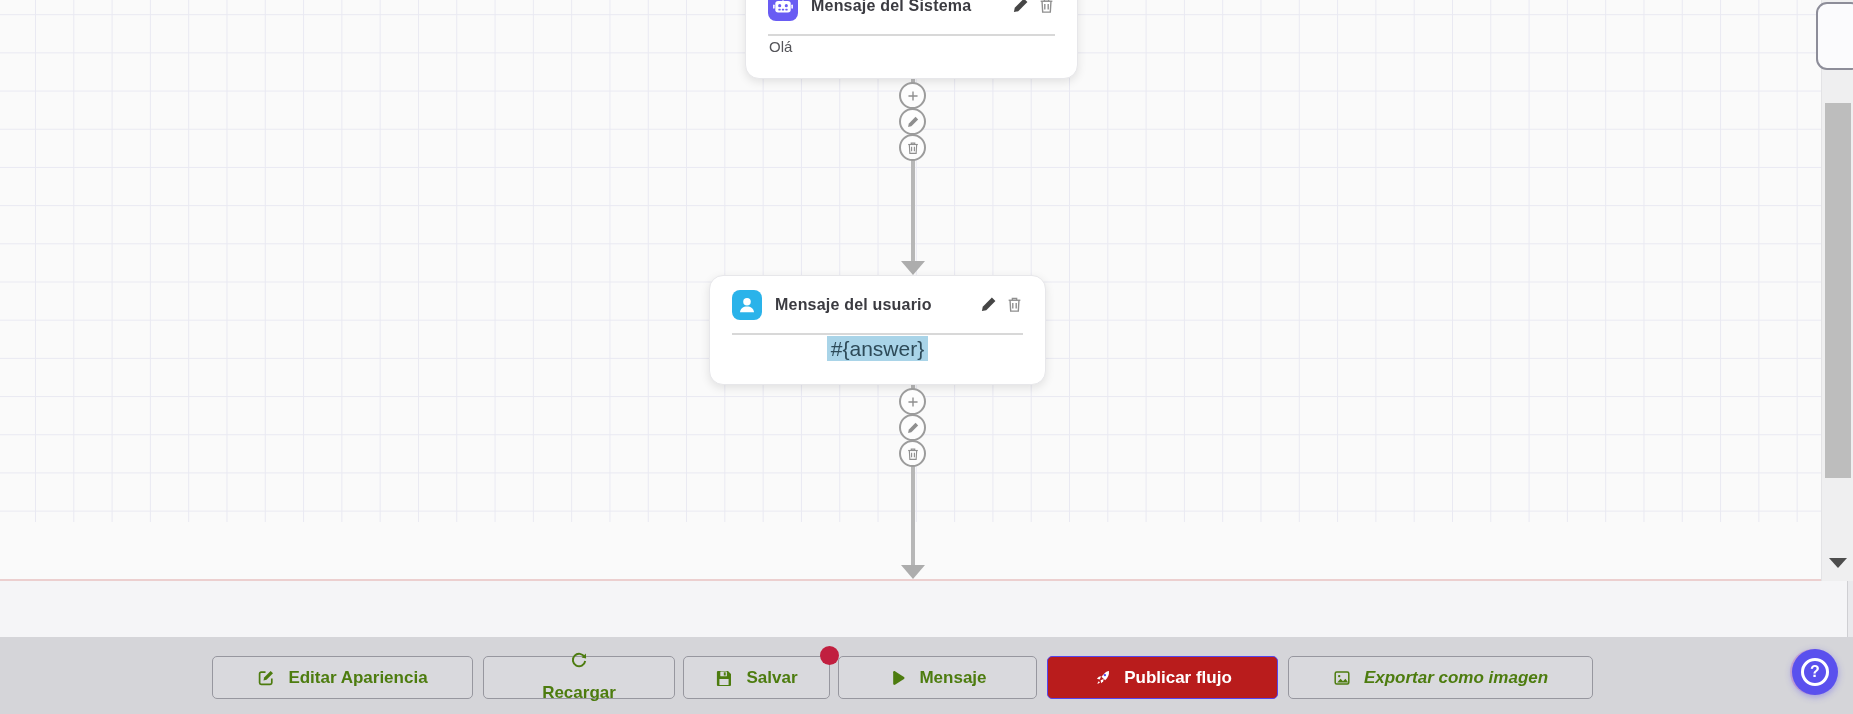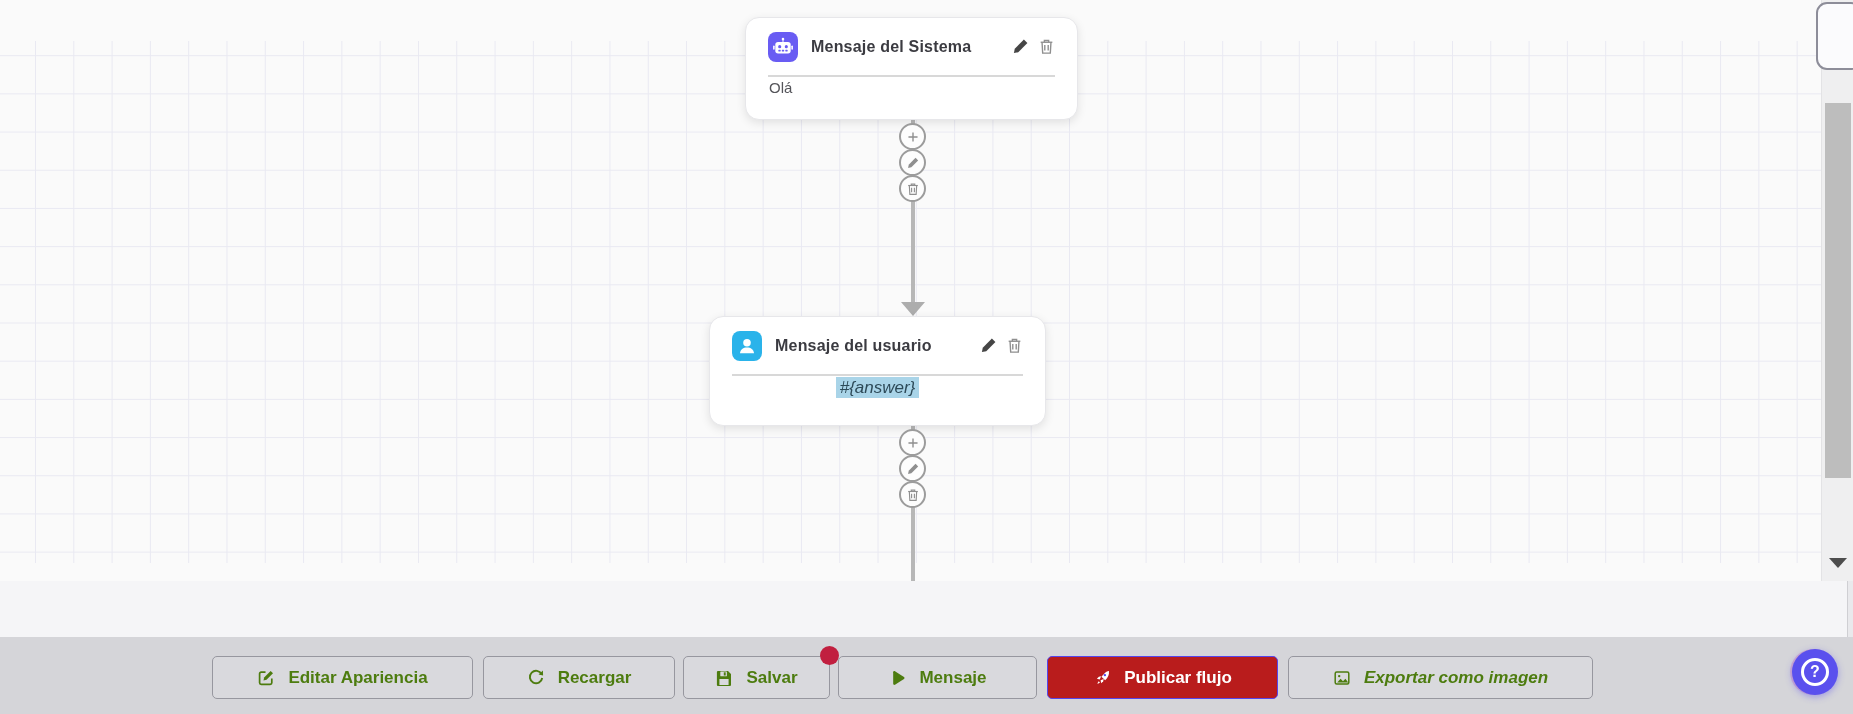--- a/index.html
+++ b/index.html
@@ -8,21 +8,20 @@
 
   
   .canvas {
     position:absolute; left:0; top:0; width:1853px; height:522px;
     background-color:#fafafa;
     background-image:
       linear-gradient(to right, #e9e9f2 1px, transparent 1px),
       linear-gradient(to bottom, #e9e9f2 1px, transparent 1px);
     background-size:38.3px 38.2px;
     background-position:-3.3px -24px;
-    margin-top:41px;
   }
   .canvas-boundary { position:absolute; left:0; top:579px; width:1853px; height:2px; background:#eccfcf; }
 
   
   .connector-line { position:absolute; width:4px; background:#b7b7b7; }
   .connector-arrow { position:absolute; width:0; height:0;
     border-left:12px solid transparent; border-right:12px solid transparent; border-top:14px solid #adadad; }
 
   
   .node-card { position:absolute; background:#ffffff; border:1px solid #e7e7ea; border-radius:14px;
@@ -32,21 +31,21 @@
   .node-icon svg { width:22px; height:22px; }
   .node-title { flex:1; margin-left:13px; font-size:16px; font-weight:bold; color:#3b3b41; letter-spacing:.2px; }
   .node-actions { display:flex; align-items:center; gap:9px; }
   .icon-btn { display:inline-flex; cursor:pointer; }
   .icon-btn svg { width:17px; height:17px; }
   .pencil-dark { color:#454545; }
   .trash-gray { color:#8f8f8f; }
   .node-divider { height:0; border-top:2px solid #d8d8d8; margin:0 22px; }
   .node-body { padding:2px 23px; font-size:15px; color:#55555a; }
   .node-body.centered { text-align:center; }
-  .var-highlight { background:#a9d4e8; color:#2d4a58; font-style:italic; padding:1px 4px; font-size:17px; }
+  .var-highlight { background:#a9d4e8; color:#2d4a58; padding:1px 4px; font-size:21px; }
 
   
   .circle-btn { position:absolute; width:27px; height:27px; border-radius:50%;
     background:#fdfdfd; border:2.5px solid #9c9c9c; display:flex; align-items:center; justify-content:center;
     color:#8f8f8f; cursor:pointer; }
   .circle-btn svg { width:14px; height:14px; }
 
   
   .scroll-track { position:absolute; left:1821px; top:0; width:32px; height:581px; background:#efeff0; border-left:1px solid #e3e3e5; }
   .scroll-thumb { position:absolute; left:3px; top:103px; width:26px; height:375px; background:#bdbdbd; }
@@ -209,21 +208,21 @@
   <div class="toolbar">
 
     <button class="tb-btn" style="left:212px; width:261px;">
       <svg viewBox="0 0 18 18" fill="none" stroke="currentColor" stroke-width="1.7">
         <path d="M8.5 3.2H4.2A1.6 1.6 0 0 0 2.6 4.8v9a1.6 1.6 0 0 0 1.6 1.6h9a1.6 1.6 0 0 0 1.6-1.6V9.5"></path>
         <path d="M13.6 1.9l2.4 2.4-6.5 6.5-3 .6.6-3z" fill="currentColor" stroke="none"></path>
       </svg>
       <span>Editar Apariencia</span>
     </button>
 
-    <button class="tb-btn" style="left:483px; width:192px;">
+    <button class="tb-btn" style="left:483px; width:192px;flex-direction:column;">
       <svg viewBox="0 0 18 18" fill="none" stroke="currentColor" stroke-width="1.9">
         <path d="M14.6 5.2A6.2 6.2 0 1 0 15.2 9"></path>
         <polygon points="15.9,1.6 16.1,6.4 11.6,5.4" fill="currentColor" stroke="none"></polygon>
       </svg>
       <span>Recargar</span>
     </button>
 
     <button class="tb-btn" style="left:683px; width:147px;">
       <svg viewBox="0 0 18 18">
         <path d="M3 2h10l3 3v10.9a1.1 1.1 0 0 1-1.1 1.1H3a1.1 1.1 0 0 1-1.1-1.1V3.1A1.1 1.1 0 0 1 3 2z" fill="currentColor"></path>

